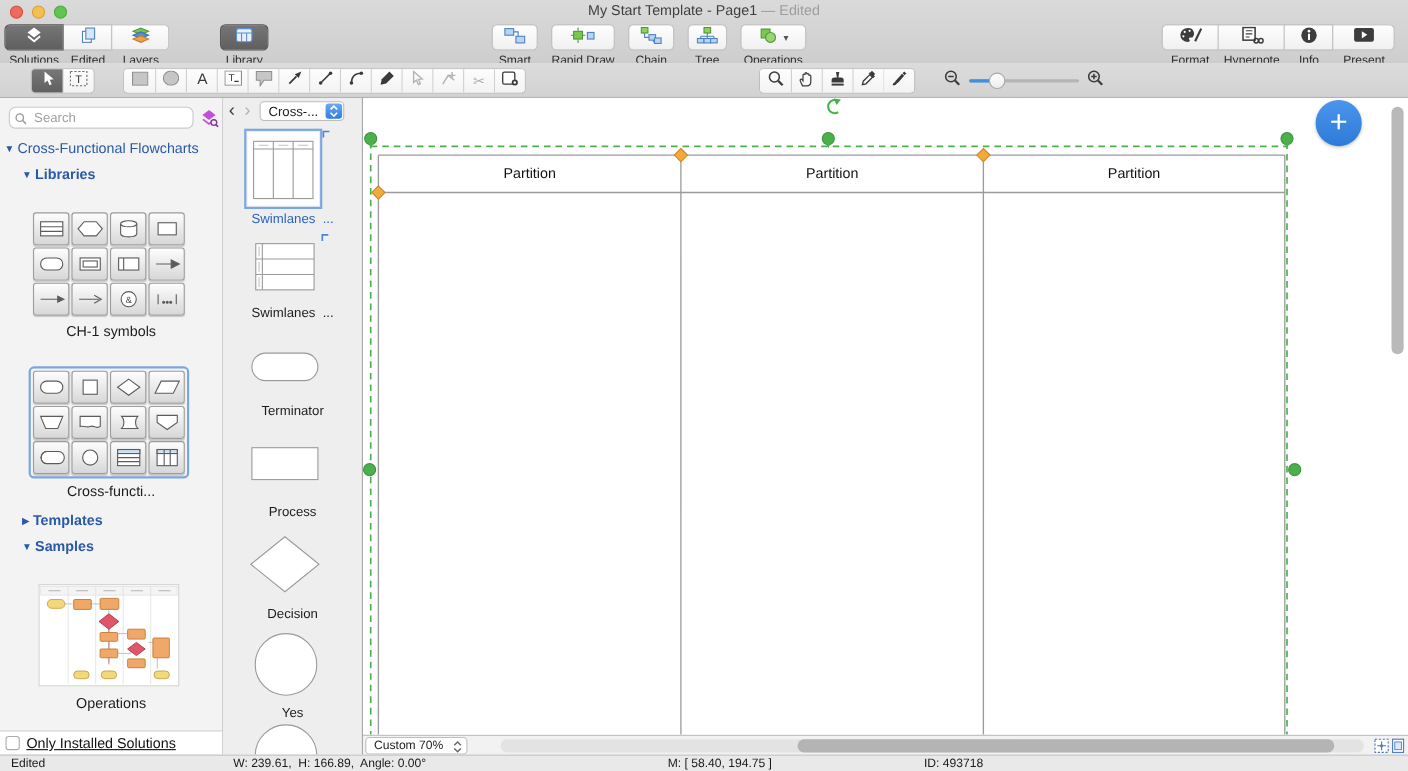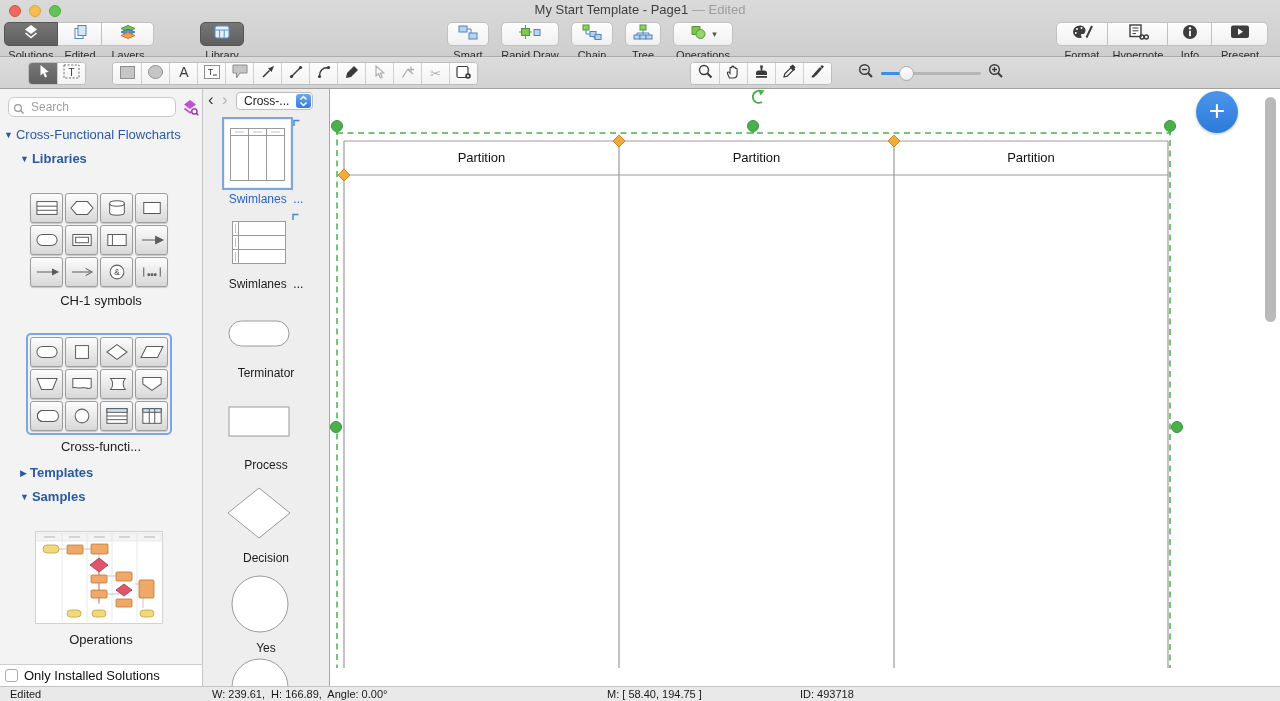--- a/index.html
+++ b/index.html
@@ -66,21 +66,21 @@
   .symsvg line,.symsvg polyline{fill:none;}
   .symsvg .fd{fill:#5c5c5c;}
   .symsvg .nf{fill:none;}
   .symsvg .bl{fill:#cfe2f5;}
   .symsvg text{fill:#444;stroke:none;}
   .glabel{position:absolute;width:100%;text-align:center;font-size:13px;color:#1c1c1c;}
   .sample-card{position:absolute;left:35px;top:442px;width:128px;height:93px;background:#fff;
     border:1px solid #d2d2d2;}
   .onlyrow{position:absolute;left:0;top:575px;width:100%;height:22px;background:#fff;border-top:1px solid #cecece;}
   .cbx{position:absolute;left:5px;top:4px;width:13px;height:13px;background:#fff;border:1px solid #ababab;border-radius:3px;}
-  .onlylbl{position:absolute;left:24px;top:3px;font-size:13px;color:#111;}
+  .onlylbl{position:absolute;left:24px;top:3px;font-size:13px;color:#111;text-decoration:underline;}
 
   
   .shapes-panel{position:absolute;left:203px;top:89px;width:127px;height:597px;background:#eeeeee;
     border-right:1px solid #a8a8a8;overflow:hidden;}
   .sp-head{position:absolute;left:0;top:0;width:100%;height:24px;}
   .navb{position:absolute;top:1px;font-size:17px;}
   .dropdown{position:absolute;left:33px;top:3px;width:77px;height:18px;background:#fff;border:1px solid #bdbdbd;
     border-radius:4px;font-size:12px;color:#222;line-height:16px;padding-left:7px;}
   .stepper{position:absolute;right:1px;top:1px;width:15px;height:14px;border-radius:3px;
     background:linear-gradient(#6fa9ef,#2f7de2);display:flex;flex-direction:column;align-items:center;justify-content:center;}
@@ -741,21 +741,44 @@
     </svg>
     <div id="partition-labels">
         <div class="partition-label" style="left: 14px; width: 275px;">Partition</div>
         <div class="partition-label" style="left: 289px; width: 275px;">Partition</div>
         <div class="partition-label" style="left: 564px; width: 274px;">Partition</div>
       </div>
     <div class="fab">+</div>
     <div class="vscroll"></div>
   </div>
 
+  <div class="bottomctl">
+    <div class="zoombox">
+      <span class="zoomtext">Custom 70%</span>
+      <svg style="position:absolute;right:4px;top:2px;" width="8" height="12" viewBox="0 0 8 12">
+          <path d="M1 4.5 L4 1.5 L7 4.5" fill="none" stroke="#666" stroke-width="1.3"></path>
+          <path d="M1 7.5 L4 10.5 L7 7.5" fill="none" stroke="#666" stroke-width="1.3"></path>
+        </svg>
+    </div>
+    <div class="htrack">
+      <div class="hthumb"></div>
+    </div>
+    <div class="fiticons">
+      <span><svg width="14" height="14" viewBox="0 0 14 14">
+            <rect x="1" y="1" width="12" height="12" fill="#fff" stroke="#4a78c0" stroke-dasharray="2 1.5"></rect>
+            <path d="M7 3v8 M3 7h8" stroke="#4a78c0" fill="none"></path>
+            <circle cx="7" cy="7" r="1.4" fill="#4a78c0"></circle>
+          </svg></span>
+      <span><svg width="12" height="14" viewBox="0 0 12 14">
+            <rect x="1" y="1" width="10" height="12" fill="#fff" stroke="#4a78c0"></rect>
+            <rect x="3" y="3.5" width="6" height="7" fill="#dce9f8" stroke="#4a78c0" stroke-width="0.8"></rect>
+          </svg></span>
+    </div>
+  </div>
 
   <div class="statusbar">
     <span class="st" style="left:10px;">Edited</span>
     <span class="st" style="left:212px;">W: 239.61,  H: 166.89,  Angle: 0.00°</span>
     <span class="st" style="left:607px;">M: [ 58.40, 194.75 ]</span>
-    <span class="st" style="left:800px;">ID: 493718</span>
+    <span class="st" style="left:840px;">ID: 493718</span>
   </div>
 
 </div>
 
 </body></html>

